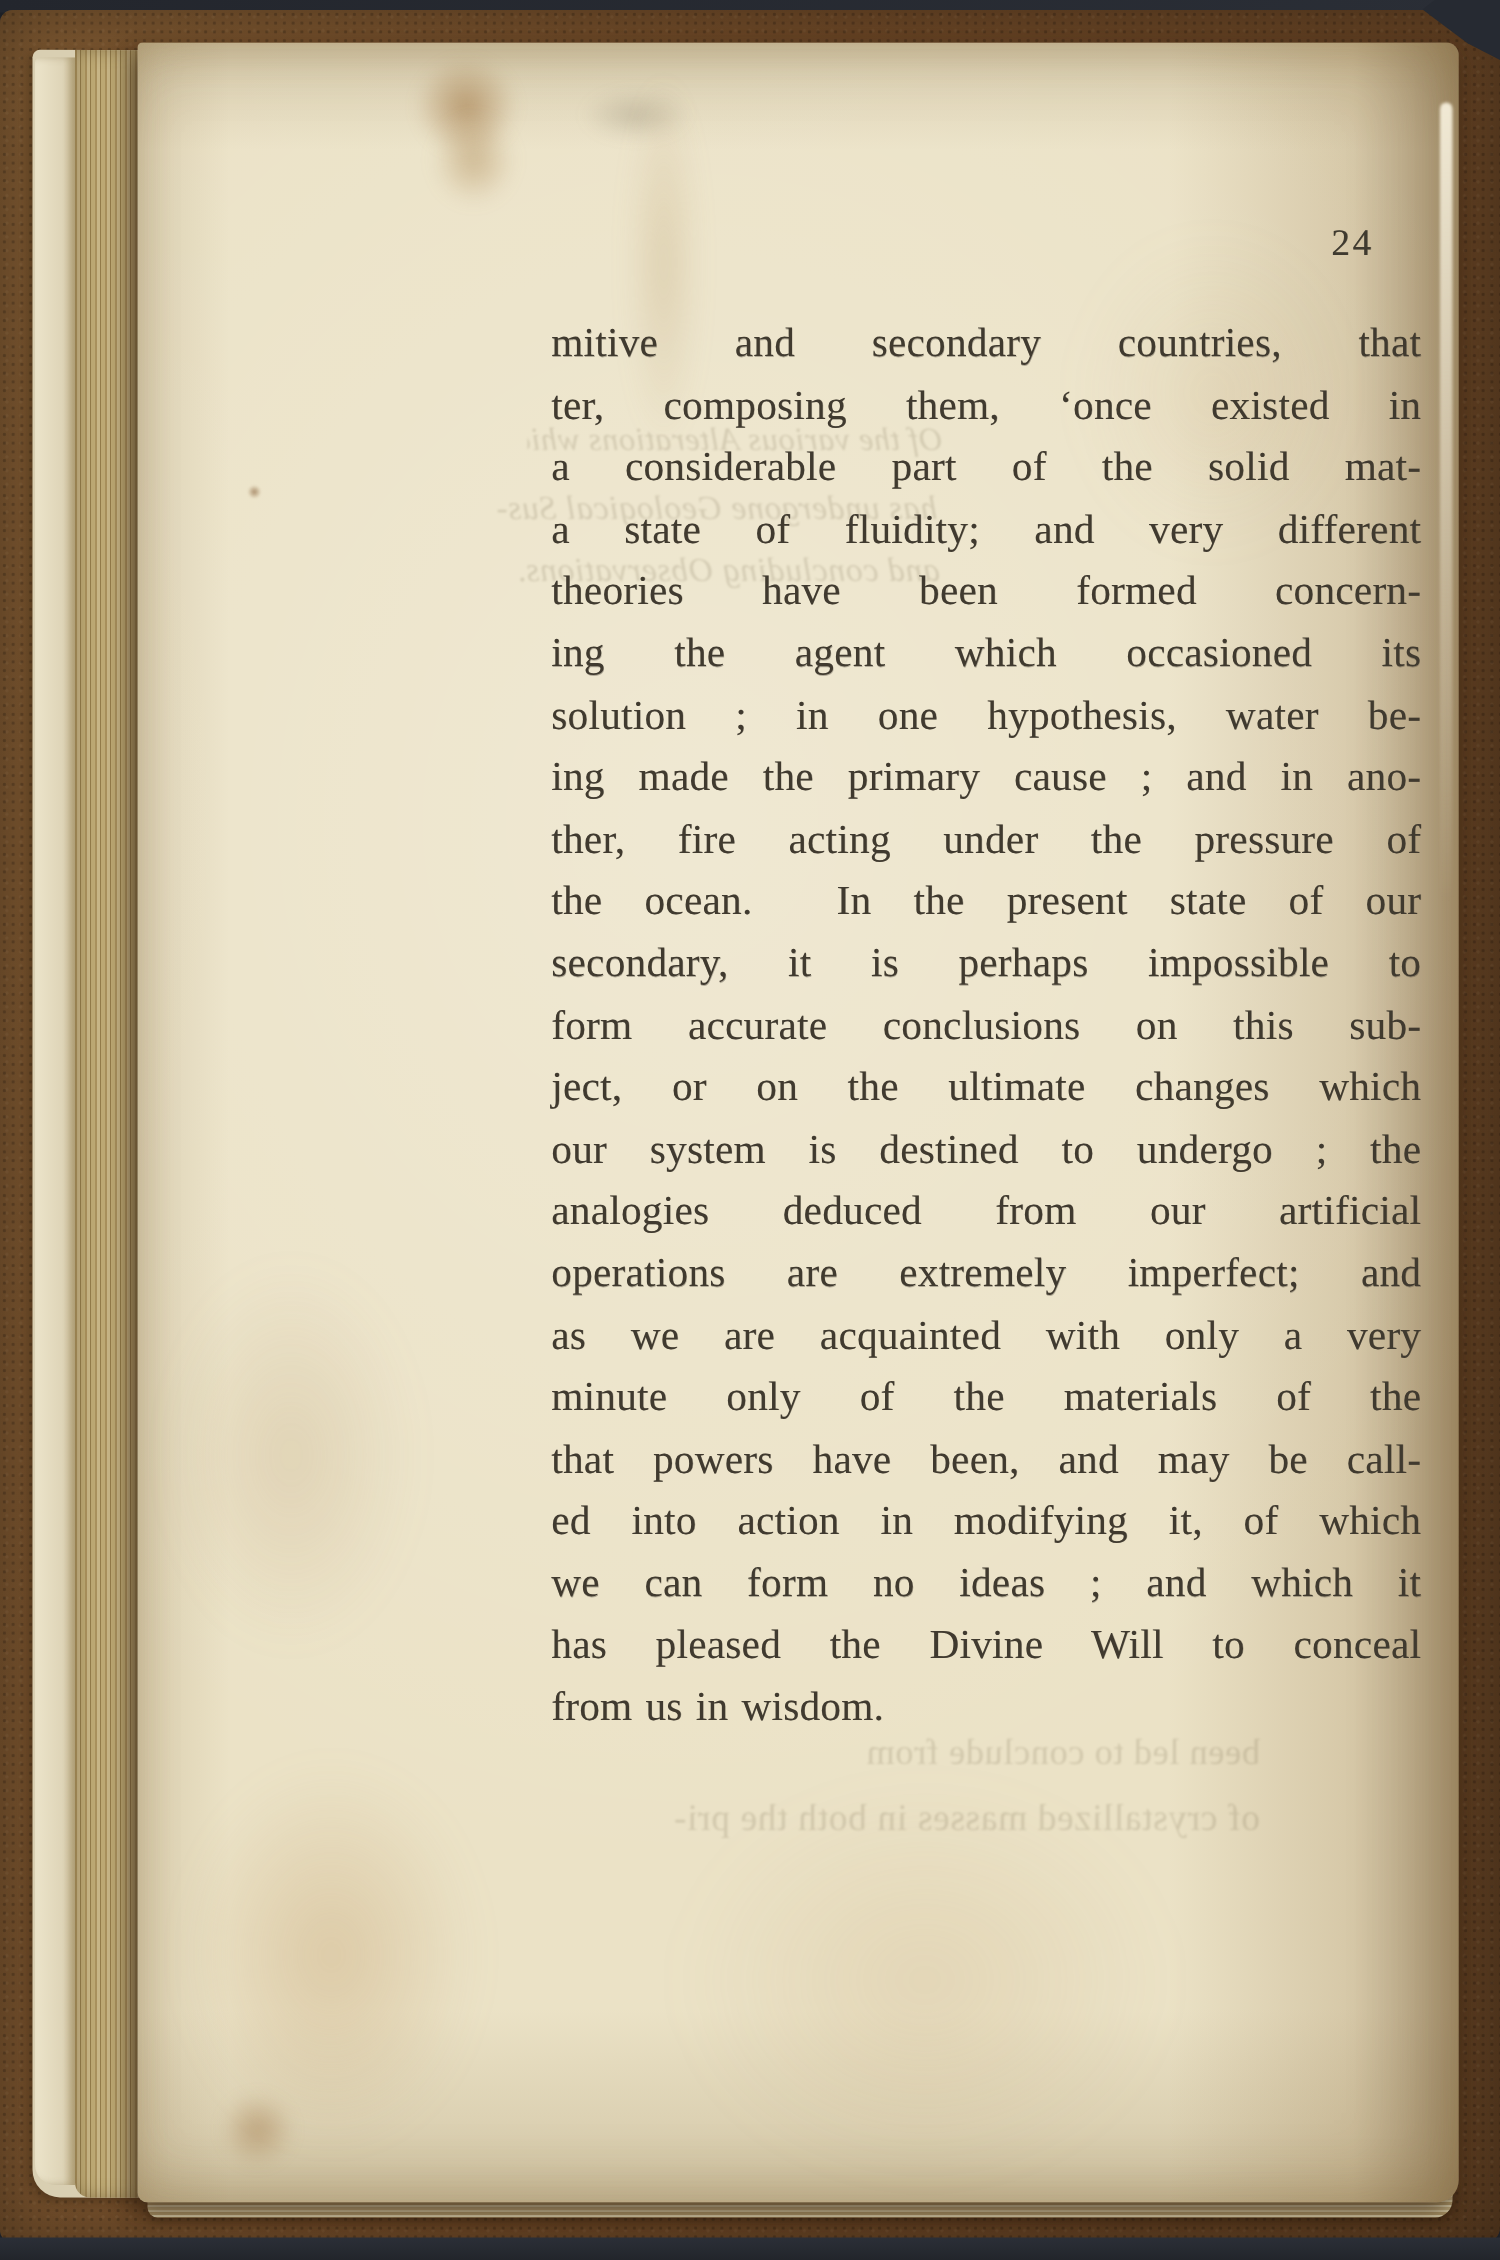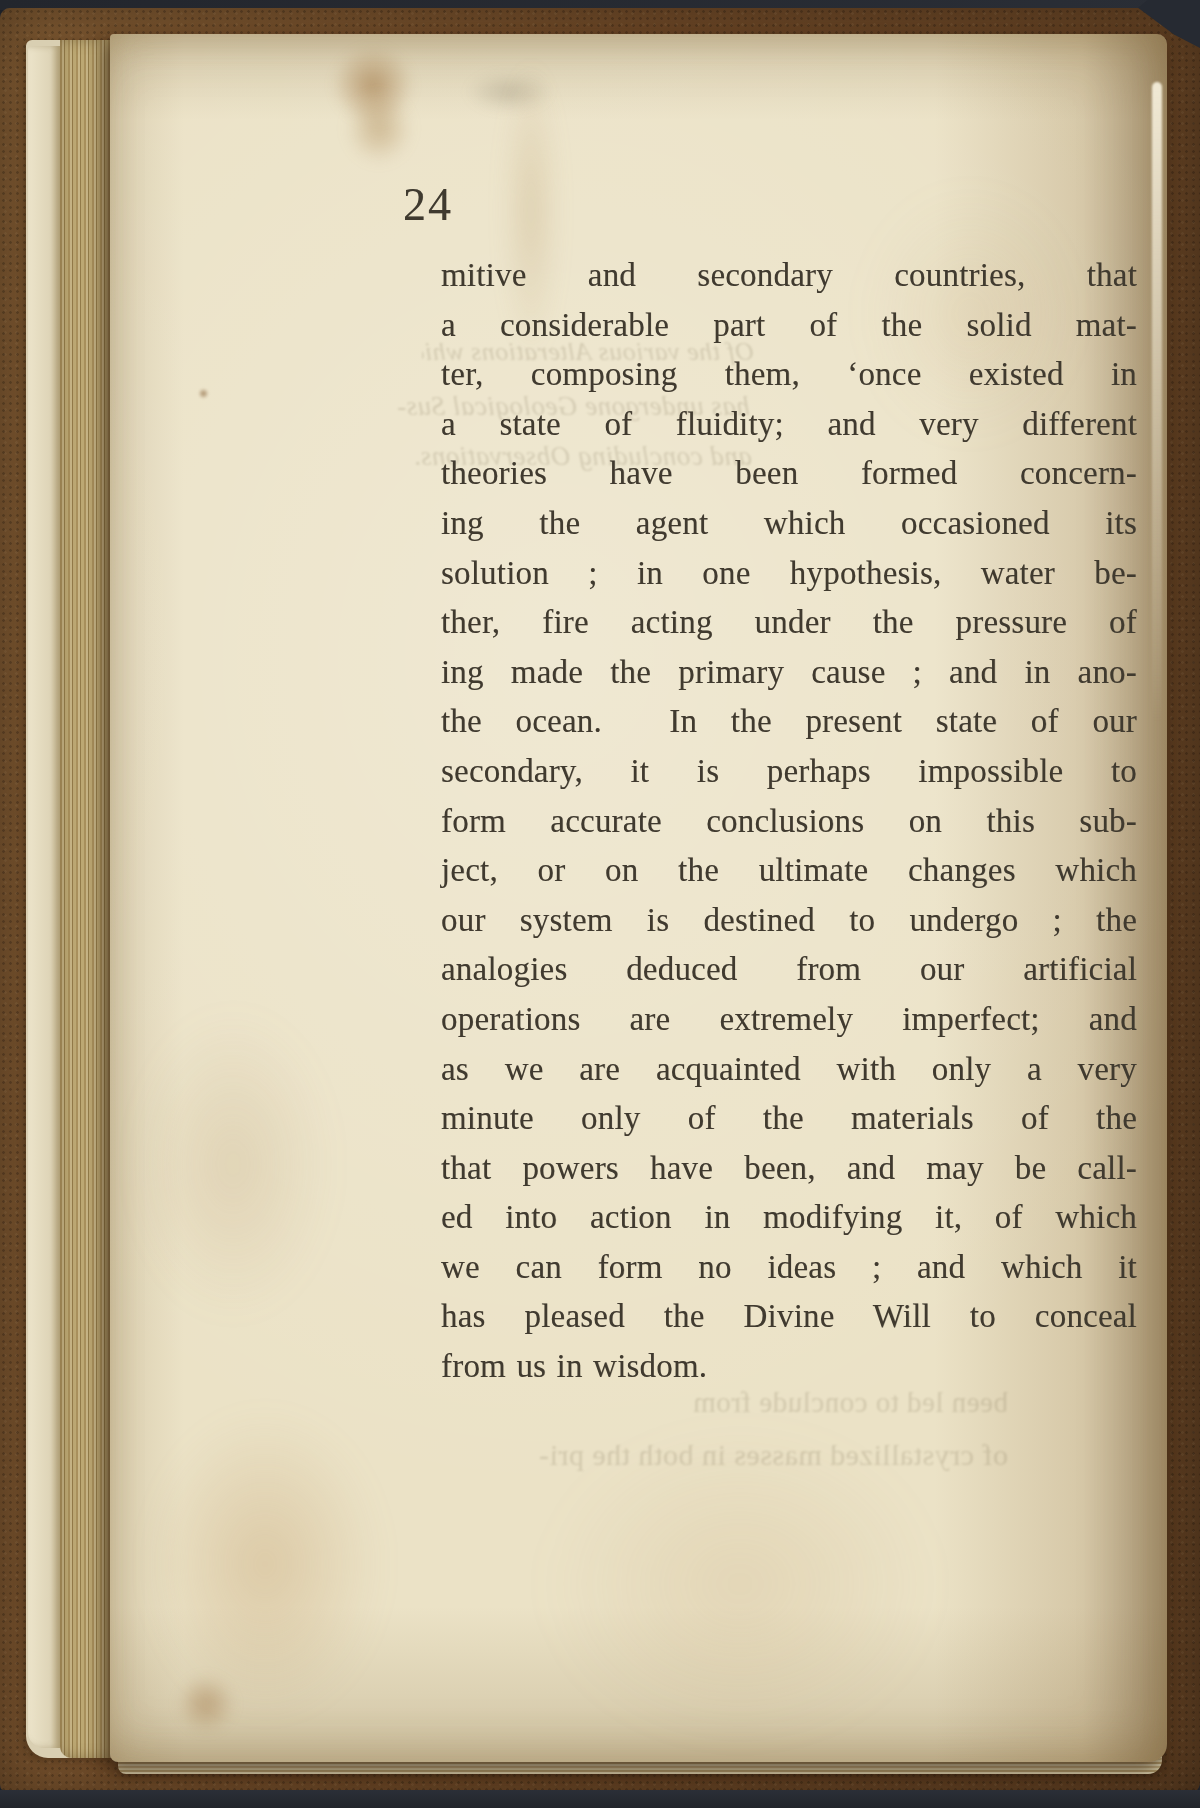--- a/index.html
+++ b/index.html
@@ -43,22 +43,22 @@
     background-image:
       radial-gradient(120% 85% at 42% 36%,rgba(255,255,255,.22) 0%,rgba(255,255,255,0) 58%),
       linear-gradient(90deg,rgba(120,90,40,.15) 0%,rgba(120,90,40,0) 7%,rgba(120,90,40,0) 78%,rgba(130,95,45,.20) 92%,rgba(95,65,28,.45) 100%),
       linear-gradient(180deg,rgba(125,100,55,.18) 0%,rgba(125,100,55,0) 5%,rgba(125,100,55,0) 91%,rgba(120,95,50,.22) 100%);
     box-shadow:inset -28px 0 60px rgba(120,90,45,.25),inset 0 -16px 36px rgba(130,100,55,.18),
                inset 0 12px 26px rgba(140,115,70,.15),-8px 6px 16px rgba(50,32,15,.45),0 10px 18px rgba(40,25,10,.4);}
   .edge-highlight{right:5px;top:48px;width:10px;height:640px;border-radius:6px;filter:blur(1.2px);
     background:linear-gradient(180deg,rgba(255,250,232,.85),rgba(255,250,232,0));}
 
   
-  .page-number{left:293px;top:144px;width:696px;text-align:left;
-    font-size:46px;color:#3f3a2f;letter-spacing:2px;
+  .page-number{left:293px;top:144px;width:696px;text-align:right;
+    font-size:30px;color:#3f3a2f;letter-spacing:2px;
     text-shadow:.3px .3px 0 rgba(63,58,48,.4);}
   .text-block{left:293px;top:217px;width:696px;
     font-size:33px;line-height:49.6px;color:#403a2f;letter-spacing:.2px;word-spacing:2px;
     text-shadow:.3px .3px 0 rgba(63,58,48,.35);margin-left:38px;}
   .text-block .line{position:relative;text-align:justify;text-align-last:justify;}
   .text-block .line:last-child{text-align-last:left;}
 
   
   .ghost{transform:scaleX(-1);opacity:.20;color:#6e6246;filter:blur(.8px);
     white-space:nowrap;overflow:hidden;letter-spacing:.5px;}
@@ -117,35 +117,35 @@
     <div class="ghost italic" style="left:302px;top:407px;width:340px;font-size:27px;">and concluding Observations.</div>
     <div class="ghost" style="left:468px;top:1352px;width:430px;font-size:29px;">been led to conclude from</div>
     <div class="ghost" style="left:236px;top:1404px;width:662px;font-size:30px;">of crystallized masses in both the pri-</div>
 
     <div class="page-number">24</div>
 
     <div class="text-block">
 
         <div class="line">mitive and secondary countries, that</div>
 
+        <div class="line">ter, composing them, ‘once existed in</div>
+
         <div class="line">a considerable part of the solid mat-</div>
-
-        <div class="line">ter, composing them, ‘once existed in</div>
 
         <div class="line">a state of fluidity; and very different</div>
 
         <div class="line">theories have been formed concern-</div>
 
         <div class="line">ing the agent which occasioned its</div>
 
         <div class="line">solution ; in one hypothesis, water be-</div>
 
+        <div class="line">ing made the primary cause ; and in ano-</div>
+
         <div class="line">ther, fire acting under the pressure of</div>
-
-        <div class="line">ing made the primary cause ; and in ano-</div>
 
         <div class="line">the ocean.&nbsp; In the present state of our</div>
 
         <div class="line">secondary, it is perhaps impossible to</div>
 
         <div class="line">form accurate conclusions on this sub-</div>
 
         <div class="line">ject, or on the ultimate changes which</div>
 
         <div class="line">our system is destined to undergo ; the</div>

